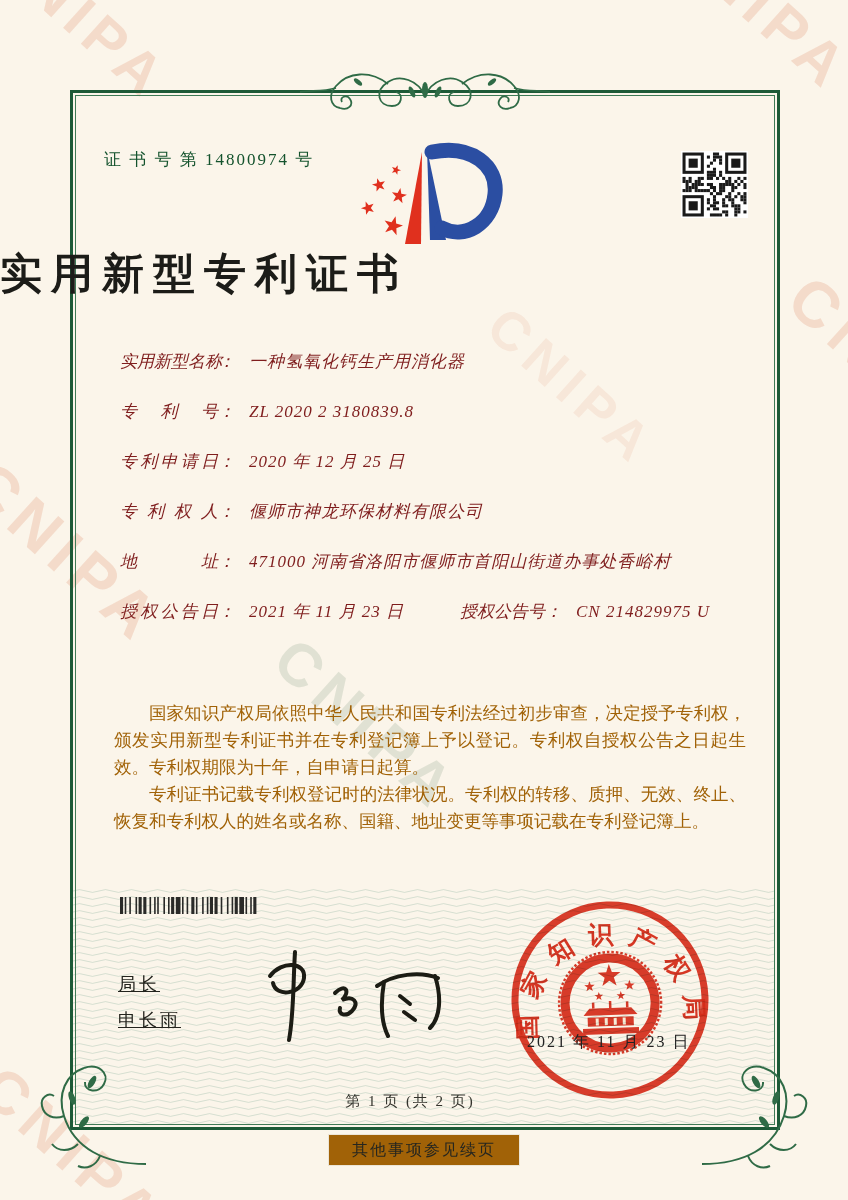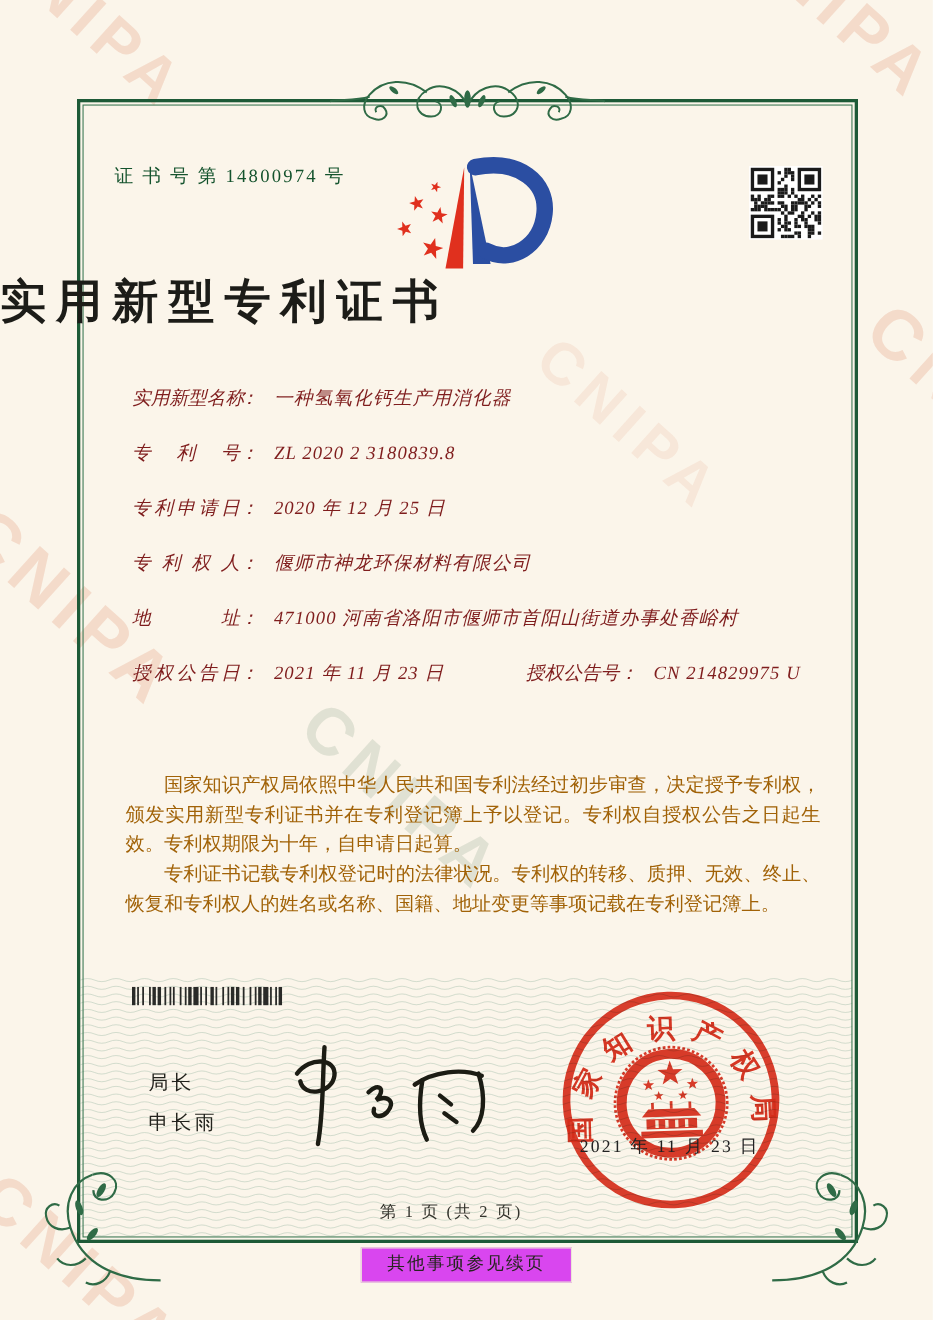--- a/index.html
+++ b/index.html
@@ -41,36 +41,36 @@
   }
   .fields{position:absolute;left:120px;top:350px;width:620px;}
   .frow{height:50px;font-size:17px;color:#7f1d1d;white-space:nowrap;font-style:italic;}
   .flabel{
     display:inline-block;width:98px;
     text-align:justify;text-align-last:justify;
     vertical-align:top;
   }
   .fcolon{display:inline-block;}
   .fvalue{margin-left:14px;letter-spacing:1px;}
-  .auth2{margin-left:74px;}
+  .auth2{margin-left:56px;}
   .paras{
     position:absolute;left:114px;top:700px;width:632px;
     font-size:17.5px;line-height:27px;color:#a16207;
     text-align:justify;
   }
   .paras p{margin:0;text-indent:2em;}
   .barcode{position:absolute;left:120px;top:897px;height:17px;}
-  .dir{position:absolute;left:135px;font-size:18px;letter-spacing:3px;color:#23231d;}
+  .dir{position:absolute;left:118px;font-size:18px;letter-spacing:3px;color:#23231d;text-decoration:underline;}
   .pageinfo{
     position:absolute;left:0;top:1092px;width:820px;text-align:center;
     font-size:15px;letter-spacing:2px;color:#33332c;
   }
   .contbox{
     position:absolute;left:328px;top:1134px;width:190px;height:30px;
-    background:#d946ef;border:1px solid #ece5d6;
+    background:#a16207;border:1px solid #ece5d6;
     text-align:center;line-height:30px;font-size:16px;letter-spacing:2px;color:#26261f;
   }
   .sealdate{
     position:absolute;left:527px;top:1032px;
     font-size:16px;letter-spacing:2px;color:#222;z-index:5;
   }
   svg{display:block;}
   .stamp{mix-blend-mode:multiply;}
 </style>
 </head>

